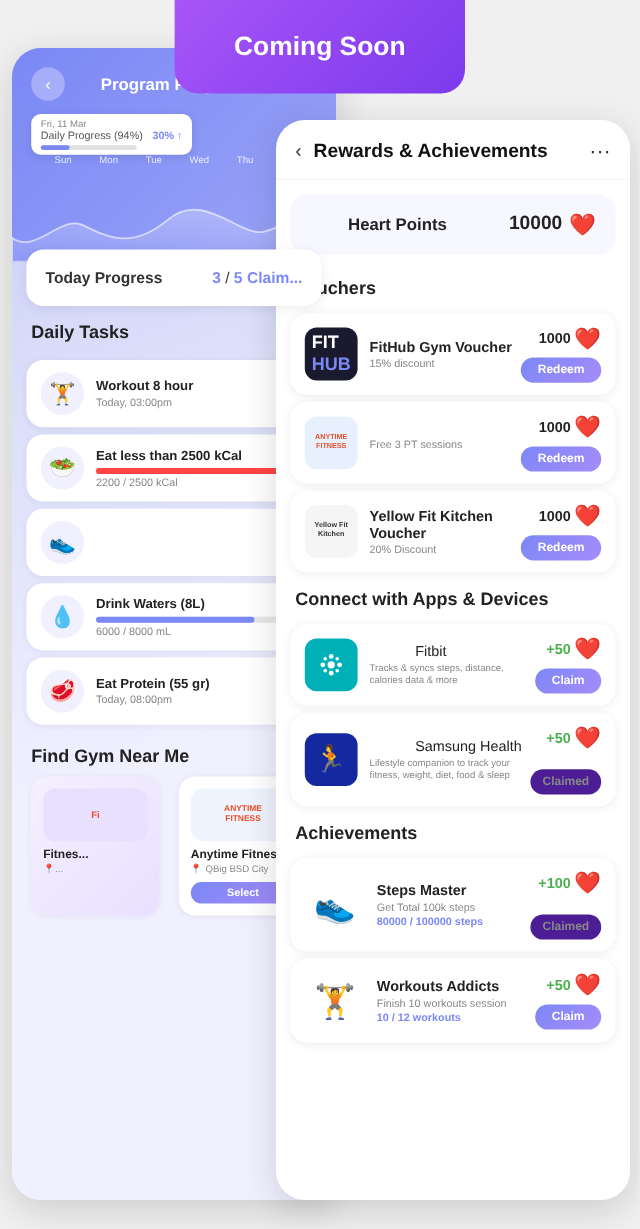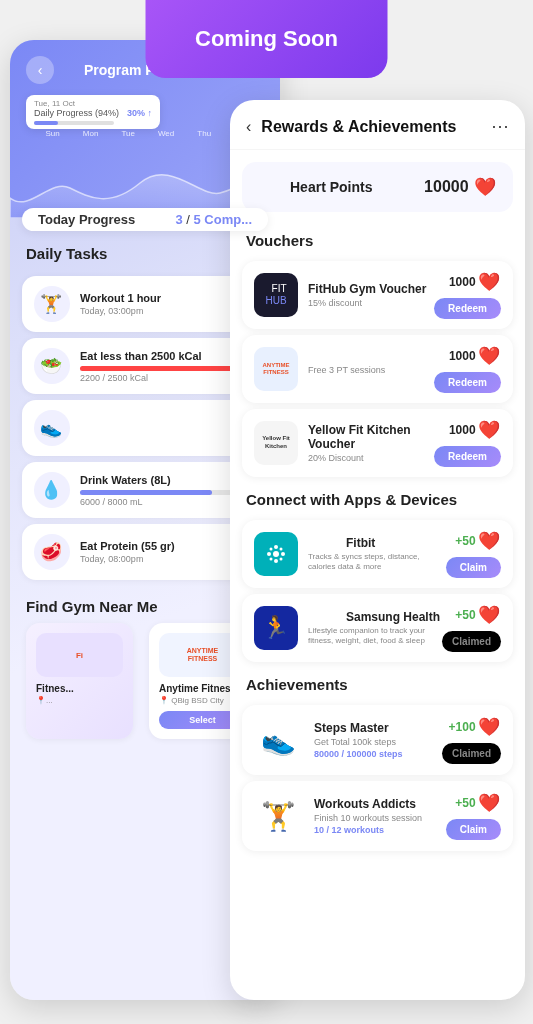--- a/index.html
+++ b/index.html
@@ -127,21 +127,21 @@
     .chart-label.active {
       color: white;
       font-weight: 700;
     }
 
     
     .today-progress-section {
       background: white;
       margin: 0 12px;
       border-radius: 14px;
-      padding: 4px 16px;
+      padding: 16px 16px;
       display: flex;
       align-items: center;
       justify-content: space-between;
       margin-top: -10px;
       position: relative;
       z-index: 2;
       box-shadow: 0 2px 10px rgba(0,0,0,0.08);
     }
 
     .today-label {
@@ -456,21 +456,21 @@
       font-size: 20px;
     }
 
     .fitbit-logo { background: #00b0b9; }
     .samsung-logo { background: #1428a0; }
 
     .app-info { flex: 1; }
 
     .app-name {
       font-size: 12px;
-      font-weight: 700;
+      font-weight: 400;
       color: #222;
       padding-left: 38px;
     }
 
     .app-desc {
       font-size: 8px;
       color: #888;
       margin-top: 2px;
       line-height: 1.3;
     }
@@ -498,28 +498,29 @@
       color: white;
       border: none;
       border-radius: 20px;
       padding: 5px 14px;
       font-size: 10px;
       font-weight: 600;
       cursor: pointer;
     }
 
     .claimed-btn {
-      background: #000000;
+      background: #4c1d95;
       color: #888;
       border: none;
       border-radius: 20px;
       padding: 5px 10px;
       font-size: 10px;
       font-weight: 600;
       cursor: default;
+      margin-top: 10px;
     }
 
     
     .achievement-card {
       display: flex;
       align-items: center;
       margin: 6px 12px;
       background: white;
       border-radius: 14px;
       padding: 10px 12px;
@@ -581,21 +582,21 @@
 <div class="left-card">
 
   <div class="left-card-header">
     <div class="left-card-header-row">
       <div class="back-btn">‹</div>
       <span class="header-title">Program Progress</span>
       <div class="more-btn">···</div>
     </div>
 
     <div class="progress-tooltip">
-      <div class="date">Tue, 11 Oct</div>
+      <div class="date">Fri, 11 Mar</div>
       <div style="display:flex;justify-content:space-between;align-items:center;gap:8px;">
         <span>Daily Progress (94%)</span>
         <span class="pct">30% ↑</span>
       </div>
       <div class="progress-bar-mini">
         <div class="progress-bar-mini-fill"></div>
       </div>
     </div>
 
     <svg class="wave-svg" height="60" viewBox="0 0 270 60" preserveAspectRatio="none">
@@ -614,30 +615,30 @@
       <span class="chart-label">Tue</span>
       <span class="chart-label">Wed</span>
       <span class="chart-label">Thu</span>
       <span class="chart-label active">Fri</span>
     </div>
   </div>
 
   <div class="today-progress-section">
     <span class="today-label">Today Progress</span>
     <span class="today-count">
-      <span>3</span> / <span>5</span> <span>Comp...</span>
+      <span>3</span> / <span>5</span> <span>Claim...</span>
     </span>
   </div>
 
   <div class="section-title">Daily Tasks</div>
 
   <div class="task-item">
     <div class="task-icon">🏋</div>
     <div class="task-info">
-      <div class="task-name">Workout 1 hour</div>
+      <div class="task-name">Workout 8 hour</div>
       <div class="task-sub">Today, 03:00pm</div>
     </div>
   </div>
 
   <div class="task-item">
     <div class="task-icon">🥗</div>
     <div class="task-info">
       <div class="task-name">Eat less than 2500 kCal</div>
       <div class="task-progress-bar">
         <div class="task-progress-fill" style="width:88%;background:#f44;"></div>
@@ -710,21 +711,21 @@
     <div class="hp-value">
       <span>10000</span>
       <span class="heart-icon">❤️</span>
     </div>
   </div>
 
   <div class="rewards-section-title">Vouchers</div>
 
   <div class="voucher-card">
     <div class="voucher-logo fithub-logo">
-      <div style="text-align:right;font-size:10px;line-height:1.2;font-weight:400;color:white;">FIT<br><span style="color:#7b88f5;">HUB</span></div>
+      <div style="text-align:left;font-size:15px;line-height:1.2;font-weight:700;color:white;">FIT<br><span style="color:#7b88f5;">HUB</span></div>
     </div>
     <div class="voucher-info">
       <div class="voucher-name">FitHub Gym Voucher</div>
       <div class="voucher-desc">15% discount</div>
     </div>
     <div class="voucher-right">
       <div class="voucher-cost">
         <span>1000</span>
         <span class="heart-icon">❤️</span>
       </div>

